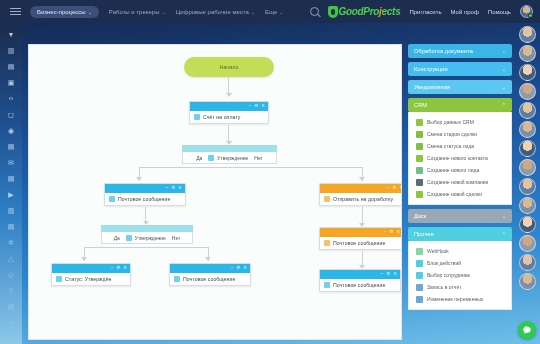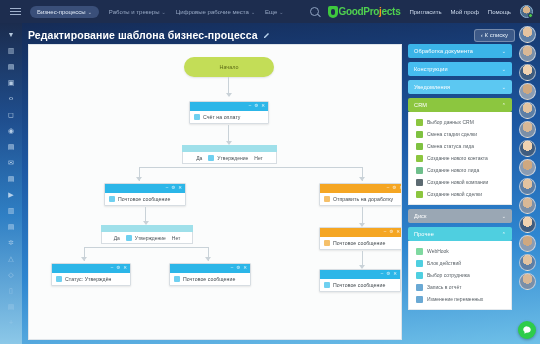--- a/index.html
+++ b/index.html
@@ -29,21 +29,21 @@
   .nav-items { display:flex; align-items:center; gap:10px; }
   .nav-pill {
     font-size:6px; color:#dfe8f5; padding:3px 7px;
     background:#3a4f79; border-radius:9px; white-space:nowrap;
   }
   .nav-link { font-size:6px; color:#97a8c4; white-space:nowrap; }
   .caret { font-size:5px; opacity:.8; margin-left:2px; }
   .nav-right { margin-left:auto; display:flex; align-items:center; gap:9px; padding-right:7px; }
   .srch { width:9px; height:9px; border:1px solid #8fa2c0; border-radius:50%; position:relative; }
   .srch::after { content:""; position:absolute; width:4px; height:1px; background:#8fa2c0; transform:rotate(45deg); bottom:-1px; right:-3px; }
-  .logo { display:flex; align-items:center; gap:0px; }
+  .logo { display:flex; align-items:center; gap:0px;font-style:italic; }
   .logo-mark { width:10px; height:12px; background:#3ec93e; border-radius:2px 2px 5px 5px; position:relative; }
   .logo-mark::after{ content:""; position:absolute; left:3px; top:3px; width:4px; height:6px; background:#1d2d4f; border-radius:2px;}
   .logo-txt { font-size:10px; font-weight:bold; letter-spacing:-.3px; }
   .logo-txt .g { color:#4fd14f; }
   .logo-txt .o { color:#f6931e; }
   .hdr-link { font-size:6px; color:#cfdcee; white-space:nowrap; }
   .avatar-top { width:13px; height:13px; border-radius:50%;
     background:radial-gradient(circle at 50% 35%, #d8b48c 0 40%, #4a6b8a 41% 100%);
     border:1px solid #8fb5d8; position:relative; }
   .avatar-top .dot { position:absolute; right:-1px; bottom:-1px; width:5px; height:5px; border-radius:50%; background:#4dc94d; border:1px solid #1d2d4f;}
@@ -187,37 +187,20 @@
       <div class="rail-ico">▥</div>
       <div class="rail-ico" style="opacity: 0.72;">▤</div>
       <div class="rail-ico" style="opacity: 0.64;">✲</div>
       <div class="rail-ico" style="opacity: 0.56;">△</div>
       <div class="rail-ico" style="opacity: 0.48;">◇</div>
       <div class="rail-ico" style="opacity: 0.4;">▯</div>
       <div class="rail-ico" style="opacity: 0.32;">▤</div>
       <div class="rail-ico" style="opacity: 0.24;">+</div>
     </div>
 
-  <div class="titlebar">
-    <div class="page-title">Редактирование шаблона бизнес-процесса</div>
-    <div class="pencil" style="font-size:0;">
-      <svg width="8" height="8" viewBox="0 0 16 16">
-          <path d="M2 12l8-8 2 2-8 8H2z" fill="#b9d4ee"></path>
-        </svg>
-    </div>
-    <div class="tb-right">
-      <div class="btn-back">‹&nbsp;<span>К списку</span></div>
-      <div class="btn-round">
-        <svg width="7" height="7" viewBox="0 0 16 16">
-            <rect x="4" y="2" width="8" height="4" fill="none" stroke="#e8f2fb"></rect>
-            <rect x="2" y="6" width="12" height="6" rx="1" fill="none" stroke="#e8f2fb"></rect>
-          </svg>
-      </div>
-    </div>
-  </div>
 
   <div class="canvas">
     <div class="canvas-inner" id="flow">
         <div class="start" style="left: 155px; top: 12px; width: 90px; height: 20px;">
           <span>Начало</span>
         </div>
         <div class="ln" style="left: 199px; top: 32px; width: 1.2px; height: 18px;"></div>
         <div class="arrow" style="left: 197px; top: 48px;"></div>
         <div class="node" style="left: 160px; top: 56px; width: 80px;">
           <div class="node-hdr hdr-blue">

